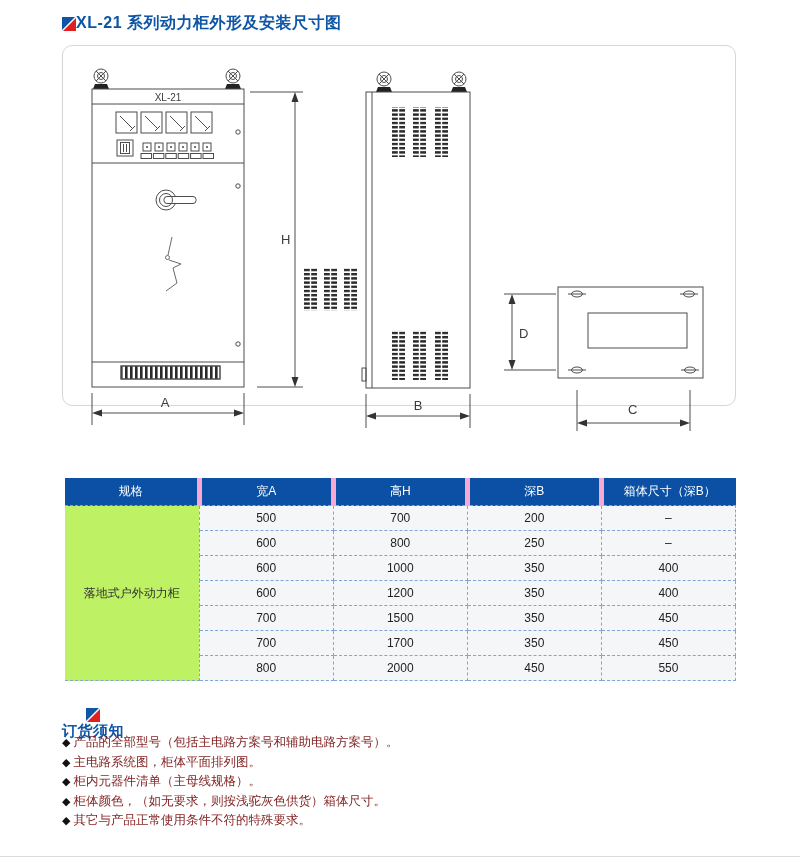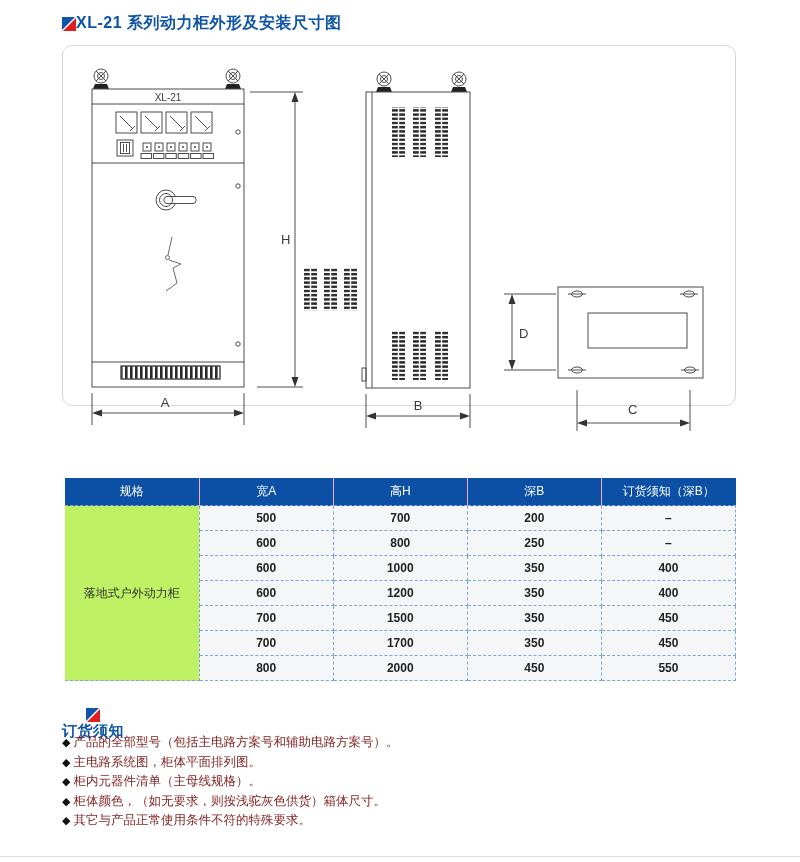--- a/index.html
+++ b/index.html
@@ -23,25 +23,25 @@
   }
   .panel svg{position:absolute;left:-1px;top:-1px;width:674px;height:412px;}
 
   
   .spec-table{
     position:absolute;left:65px;top:478px;width:671px;
     border-collapse:collapse;table-layout:fixed;font-size:12px;
   }
   .spec-table th{
     background:#0b50a4;color:#fff;font-weight:400;height:27px;
-    border-left:1px solid #f9a8d4;padding:0;text-align:center;
+    border-left:5px solid #f9a8d4;padding:0;text-align:center;
   }
   .spec-table th:first-child{border-left:none;}
   .spec-table td{
-    height:24px;text-align:center;color:#222;font-weight:700;
+    height:24px;text-align:center;color:#222;font-weight:400;
     border:1px dashed #7fa6d9;background:#f4f6f8;padding:0;
   }
   .spec-table td.spec-cell{
     background:#bef264;font-weight:400;color:#333;border-left:none;
   }
   
   .notes{position:absolute;left:62px;top:733px;margin:0;padding:0;list-style:none;}
   .notes li{
     font-size:12.5px;line-height:19.5px;color:#7f1d1d;white-space:nowrap;
   }
@@ -268,21 +268,21 @@
 </svg>
 </div>
 
 <table class="spec-table">
   <thead>
     <tr>
         <th>规格</th>
         <th>宽A</th>
         <th>高H</th>
         <th>深B</th>
-        <th>订货须知（深B）</th>
+        <th>箱体尺寸（深B）</th>
       </tr>
   </thead>
   <tbody>
       <tr>
         <td rowspan="7" class="spec-cell">落地式户外动力柜</td>
         <td>500</td>
         <td>700</td>
         <td>200</td>
         <td>–</td>
       </tr>

